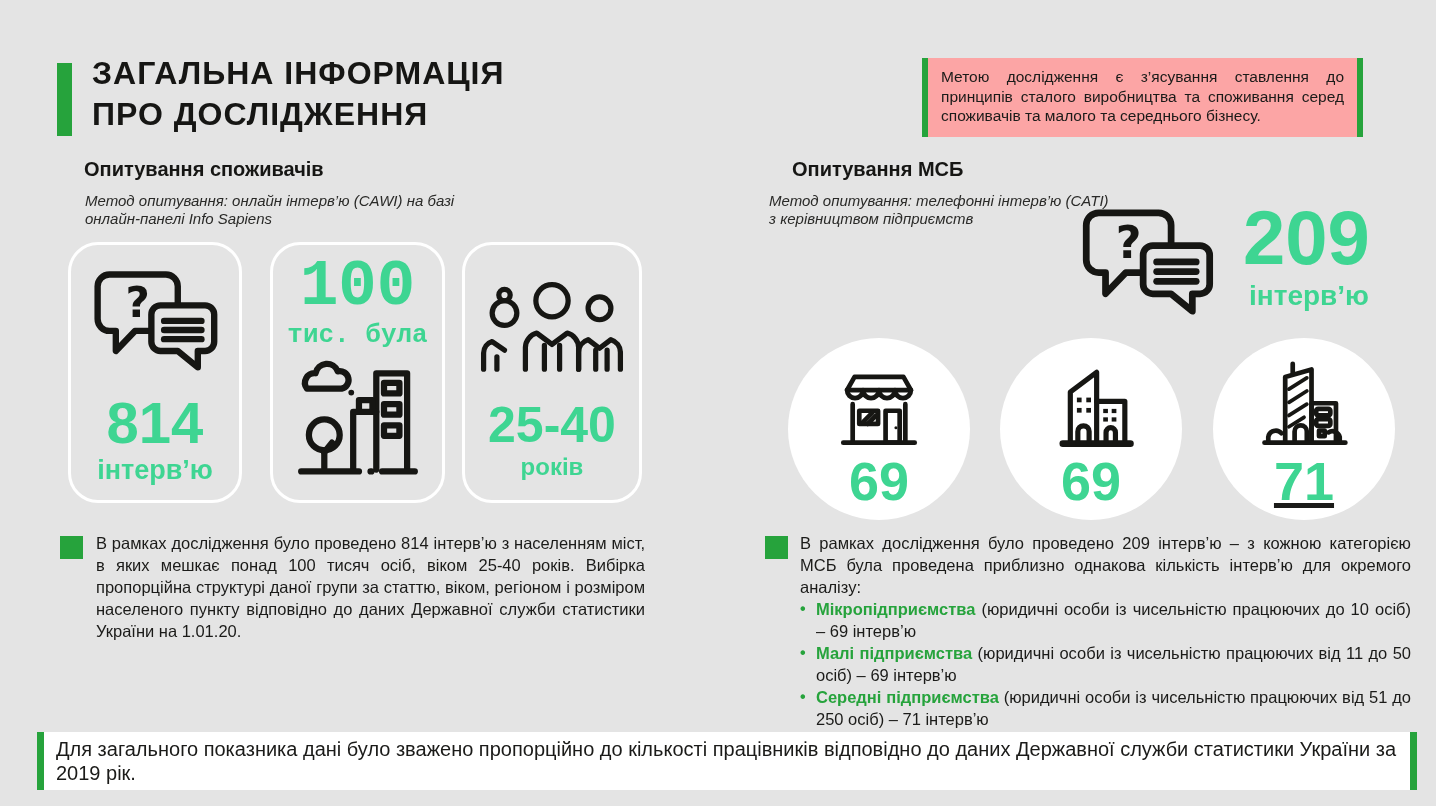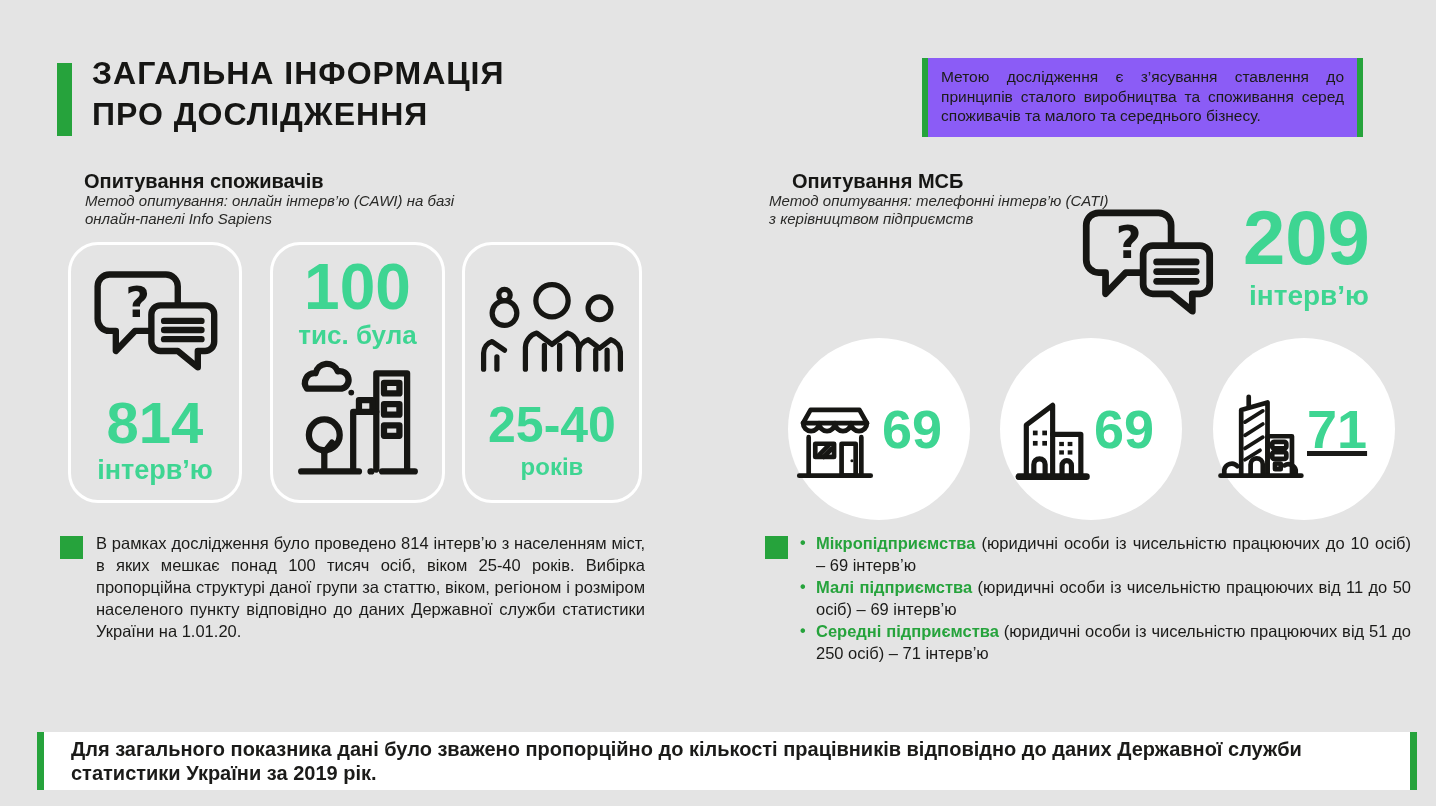--- a/index.html
+++ b/index.html
@@ -7,52 +7,52 @@
   }
   html,body{margin:0;padding:0;background:var(--bg);}
   #canvas{position:relative;width:1436px;height:806px;background:var(--bg);
     font-family:"Liberation Sans",sans-serif;color:var(--ink);overflow:hidden;}
   .abs{position:absolute;}
 
   .title-bar{left:57px;top:63px;width:15px;height:73px;background:var(--green);}
   .page-title{left:92px;top:53px;font-size:32px;font-weight:800;line-height:41px;
     letter-spacing:1px;white-space:pre-line;color:#161614;}
 
-  .goal-box{left:922px;top:58px;width:441px;height:79px;background:#8b5cf6;box-sizing:border-box;
+  .goal-box{left:922px;top:58px;width:441px;height:79px;background:#fca5a5;box-sizing:border-box;
     border-left:6px solid var(--green);border-right:6px solid var(--green);
     padding:9px 13px;font-size:15.5px;line-height:19.5px;text-align:justify;}
 
-  .section-title{font-size:20px;font-weight:800;color:#161614;margin-top:12px;}
+  .section-title{font-size:20px;font-weight:800;color:#161614;}
   .method{font-size:15px;font-style:italic;line-height:18px;white-space:pre-line;color:#2a2a28;}
 
   .card{top:242px;height:261px;box-sizing:border-box;border:3px solid #fff;border-radius:30px;
     display:flex;flex-direction:column;align-items:center;}
   .card .spacer{flex:1;}
   .big-num{color:var(--mint);font-weight:800;line-height:1;}
   .num-label{color:var(--mint);font-weight:800;line-height:1.1;}
 
   .msb-total-value{left:1243px;top:198px;font-size:76px;font-weight:800;color:var(--mint);line-height:80px;}
   .msb-total-label{left:1249px;top:280px;font-size:28px;font-weight:800;color:var(--mint);}
 
   .circle{top:338px;width:182px;height:182px;border-radius:50%;background:#fff;
-    display:flex;flex-direction:row;align-items:center;}
+    display:flex;flex-direction:column;align-items:center;}
   .circle .num{font-size:54px;font-weight:800;color:var(--mint);line-height:1;margin-top:0px;}
 
   .bullet-square{width:23px;height:23px;background:var(--green);}
   .para{font-size:16.5px;line-height:22px;text-align:justify;}
   .para-left{left:96px;top:532px;width:549px;}
   .para-right{left:800px;top:532px;width:611px;}
   .mi{display:flex;margin-top:0px;}
   .mi .dot{width:16px;color:var(--green);font-weight:700;flex:none;font-size:16px;}
   .mi .mi-text{flex:1;text-align:justify;}
   .lead{color:var(--green);font-weight:700;}
 
   .footer{left:37px;top:732px;width:1380px;height:58px;background:#fff;box-sizing:border-box;
     border-left:7px solid var(--green);border-right:7px solid var(--green);
-    padding:4px 27px;display:flex;align-items:center;font-size:20px;font-weight:700;line-height:24px;}
+    padding:4px 12px;display:flex;align-items:center;font-size:20px;font-weight:400;line-height:24px;}
 
   .icon svg{display:block;width:100%;height:100%;}
 </style>
 </head>
 <body>
 
 <svg width="0" height="0" style="position:absolute" aria-hidden="true">
   <defs>
     <symbol id="icon-chat" viewBox="0 0 140 112">
       <g fill="none" stroke="#161613" stroke-width="7" stroke-linecap="round" stroke-linejoin="round">
@@ -164,21 +164,21 @@
     <div class="icon" style="width:130px;height:102px;margin-top:24px;">
       <svg viewBox="0 0 140 112">
           <use href="#icon-chat"></use>
         </svg>
     </div>
     <div class="spacer"></div>
     <div class="big-num" style="font-size:58px;">814</div>
     <div class="num-label" style="font-size:27px;margin:4px 0 14px;">інтерв’ю</div>
   </div>
 
-  <div class="abs card" style="left:270px;width:175px;">
+  <div class="abs card" style="left:270px;width:175px;font-family:Liberation Mono, monospace;">
     <div class="big-num" style="font-size:64px;margin-top:10px;">100</div>
     <div class="num-label" style="font-size:26px;margin-top:2px;">тис. була</div>
     <div class="icon" style="width:126px;height:130px;margin-top:4px;">
       <svg viewBox="0 0 130 135">
           <use href="#icon-city"></use>
         </svg>
     </div>
   </div>
 
   <div class="abs card" style="left:462px;width:180px;">
@@ -229,20 +229,21 @@
     <div class="icon" style="width:94px;height:94px;margin-top:22px;">
       <svg viewBox="0 0 100 100">
           <use href="#icon-skyscraper"></use>
         </svg>
     </div>
     <div class="num">71</div>
   </div>
 
   <div class="abs bullet-square" style="left:765px;top:536px;"></div>
   <div class="abs para para-right">
+    <div>В рамках дослідження було проведено 209 інтерв’ю – з кожною категорією МСБ була проведена приблизно однакова кількість інтерв’ю для окремого аналізу:</div>
     <div class="mi">
       <span class="dot">•</span>
       <div class="mi-text"><span class="lead">Мікропідприємства</span><span> (юридичні особи із чисельністю працюючих до 10 осіб) – 69 інтерв’ю</span></div>
     </div>
     <div class="mi">
       <span class="dot">•</span>
       <div class="mi-text"><span class="lead">Малі підприємства</span><span> (юридичні особи із чисельністю працюючих від 11 до 50 осіб) – 69 інтерв’ю</span></div>
     </div>
     <div class="mi">
       <span class="dot">•</span>

